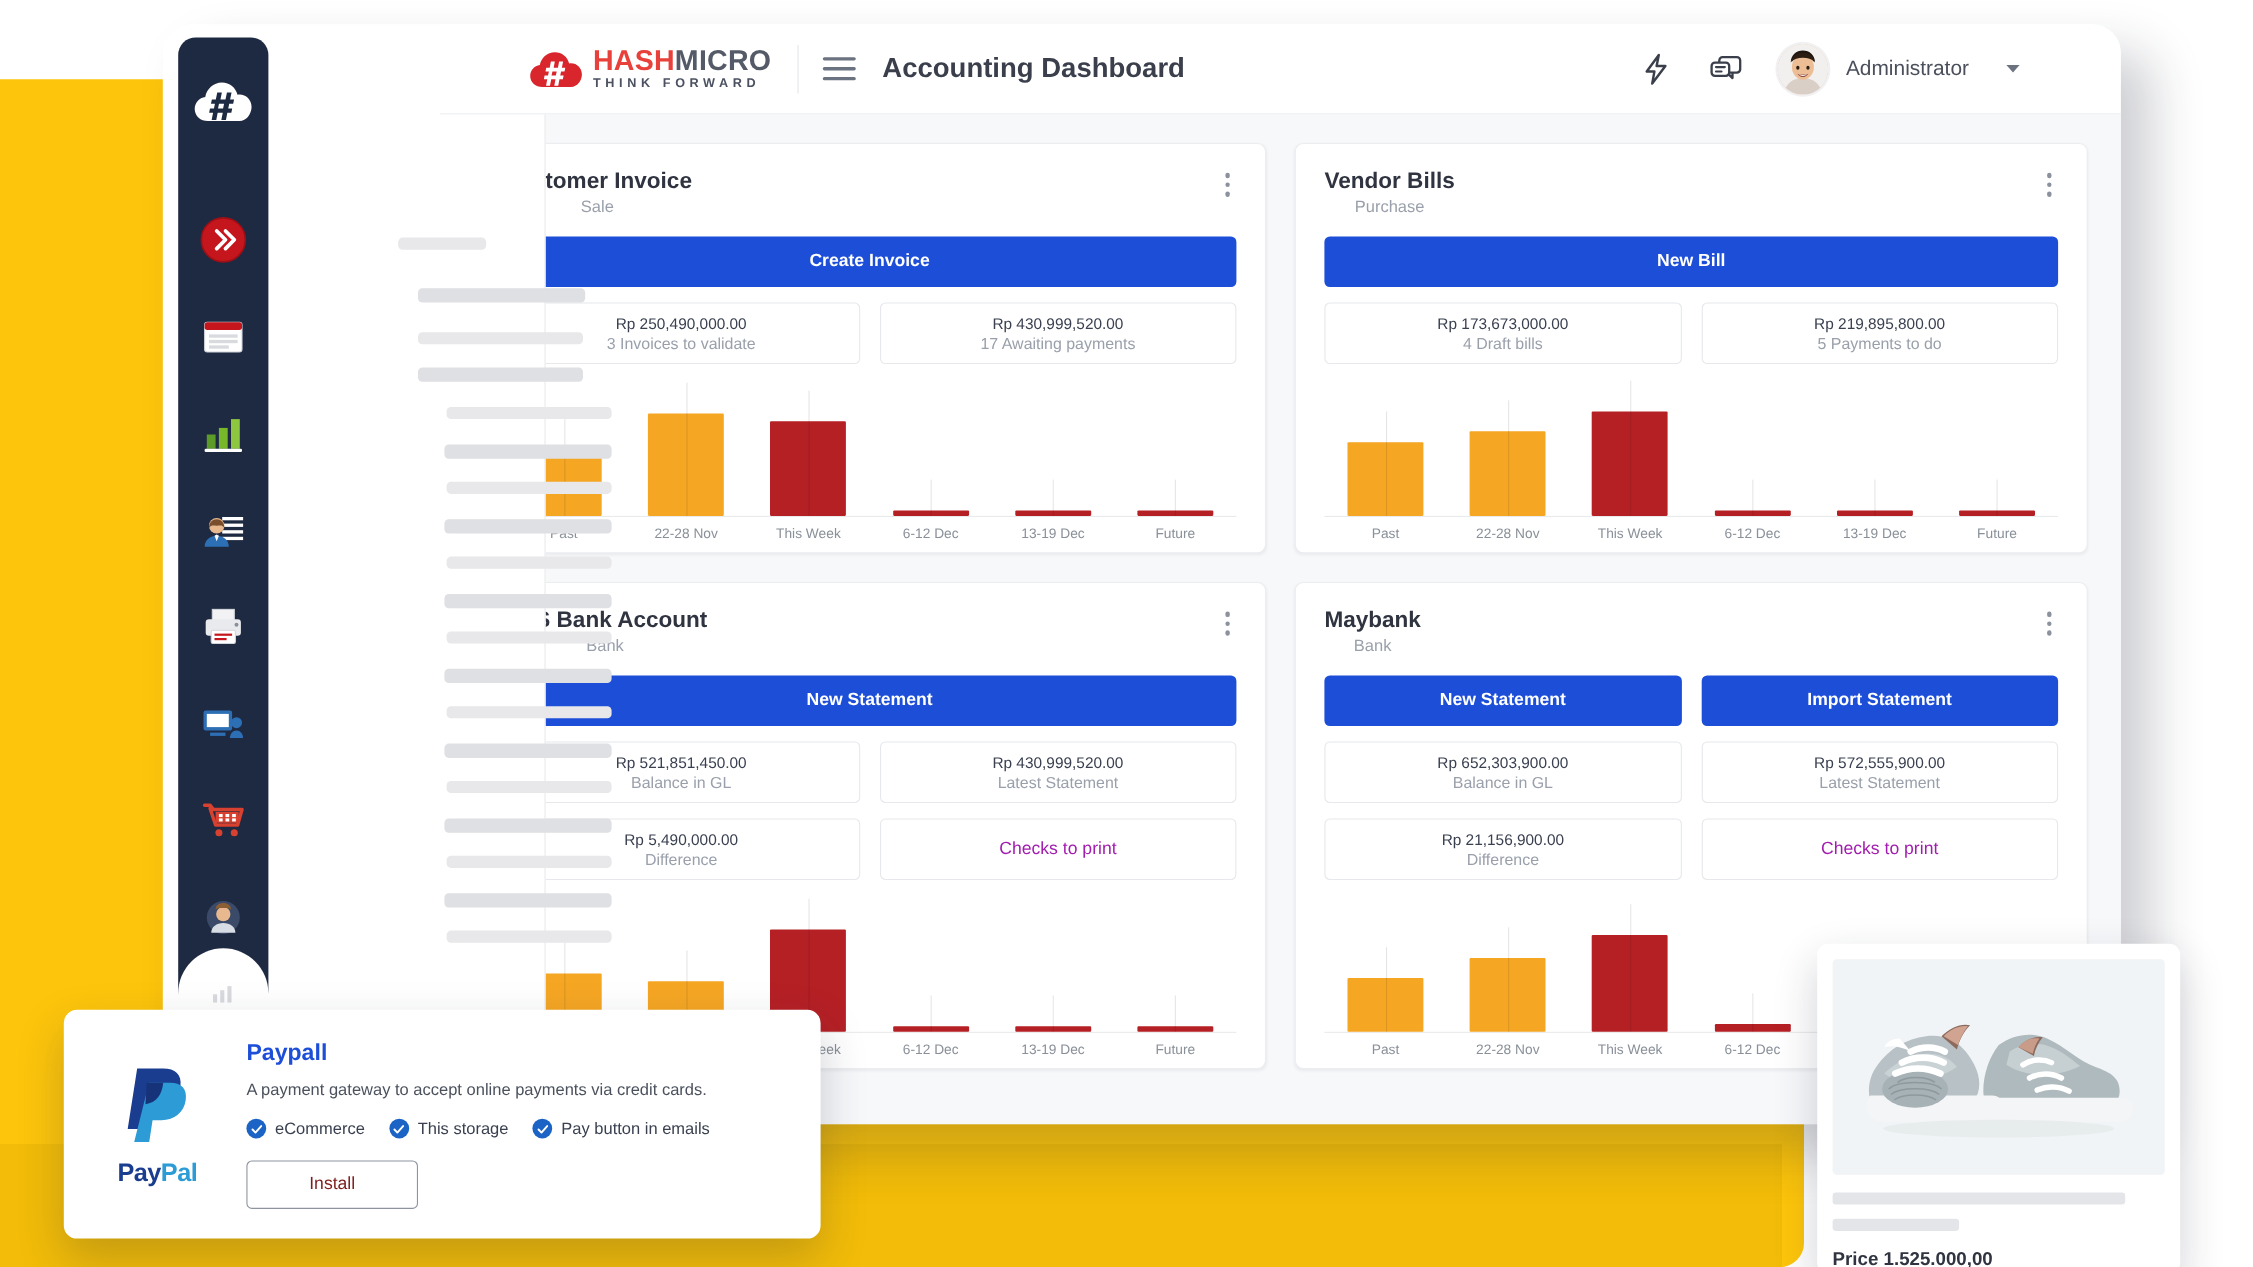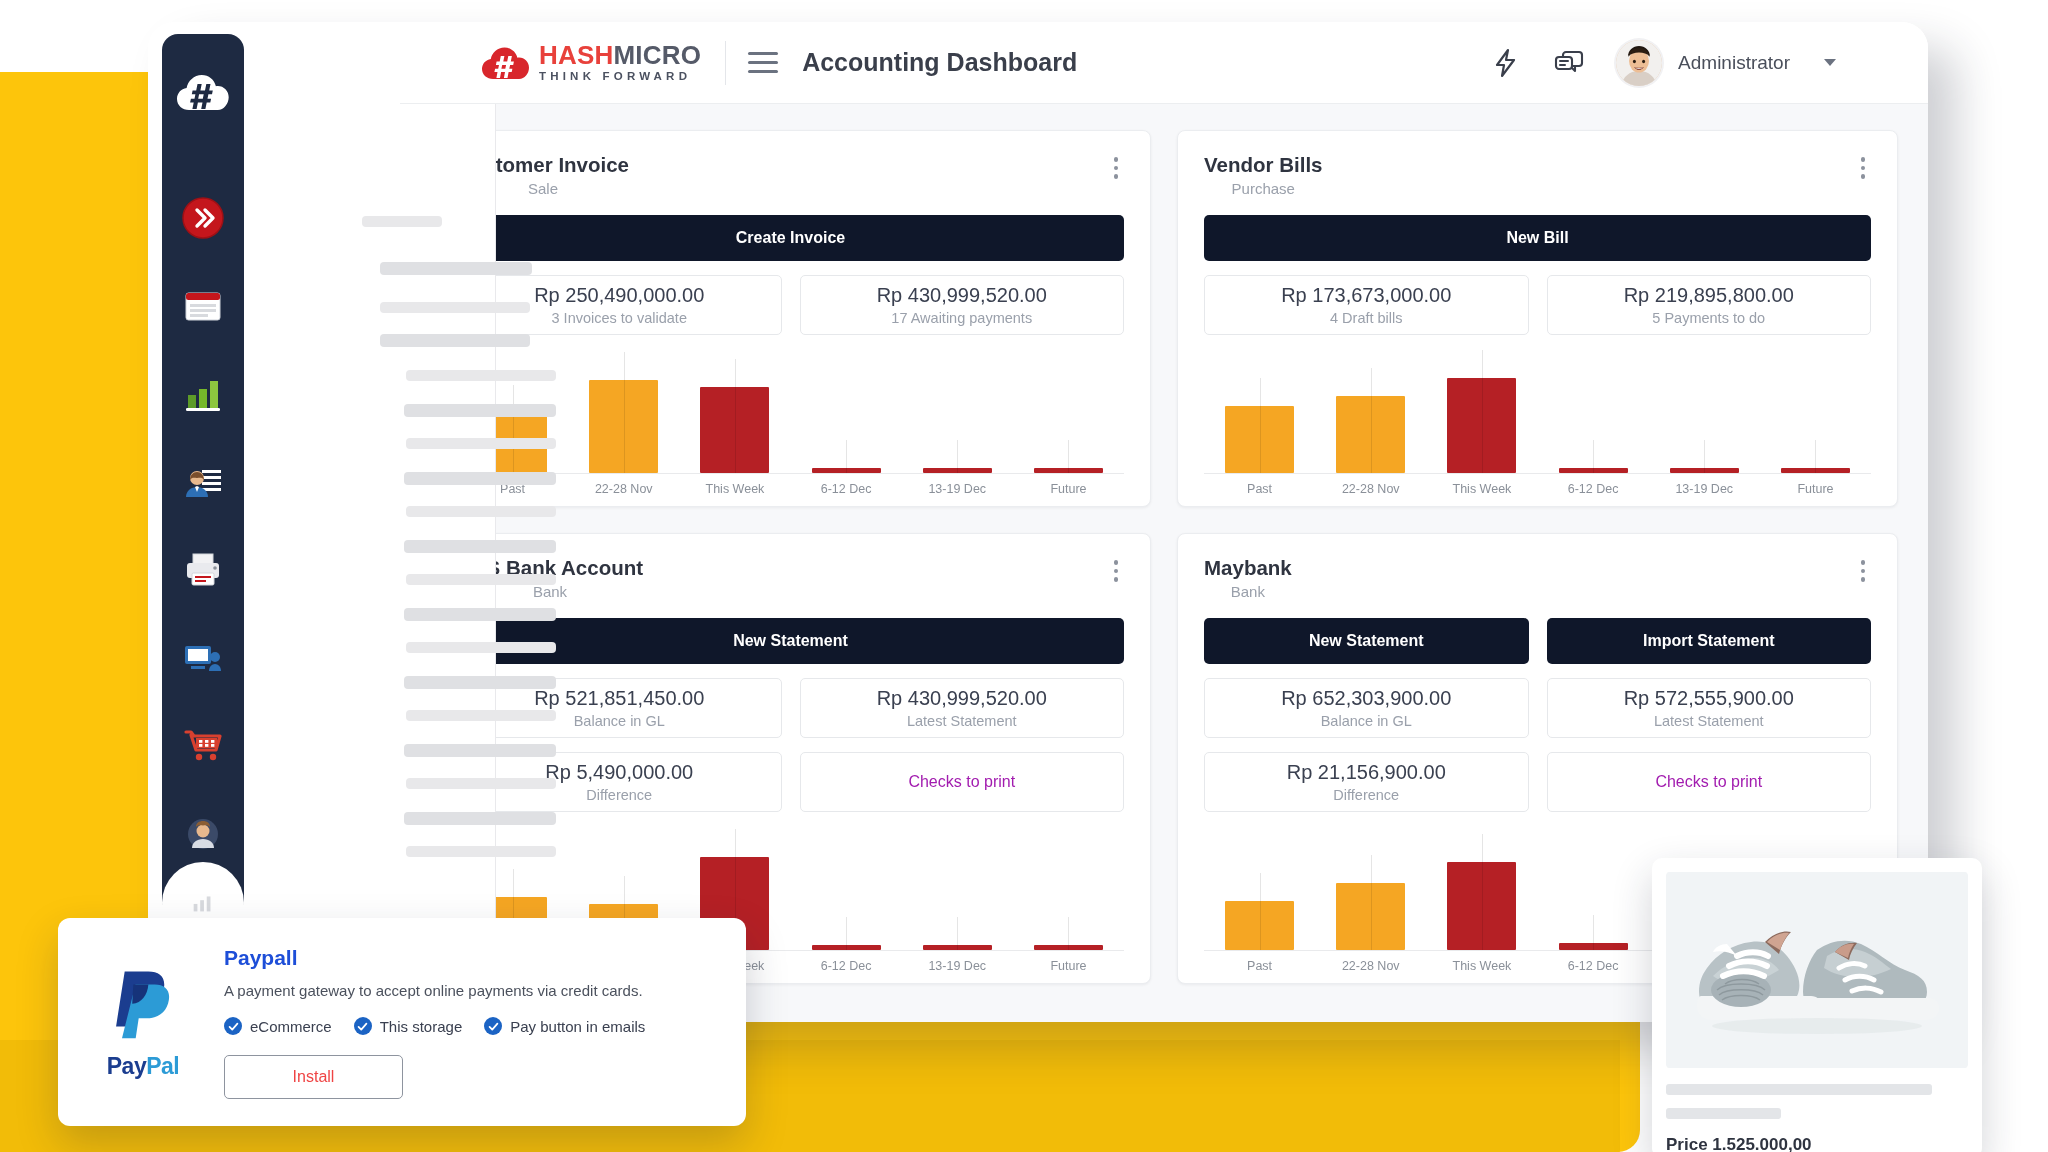--- a/index.html
+++ b/index.html
@@ -120,37 +120,37 @@
   }
   .card-head { display:flex; align-items:flex-start; }
   .card-title { font-size:20.5px; font-weight:700; color:#2f3440; }
   .card-sub { font-size:15px; color:#9aa0ab; margin-top:3px;text-align:center; }
   .kebab { margin-left:auto; display:flex; flex-direction:column; gap:4px; cursor:pointer; padding:4px 6px;}
   .kebab i { width:4.5px;height:4.5px;border-radius:50%;background:#8c929d; display:block;}
 
   .btn-primary {
     margin-top:18px;
     width:100%; height:46px;
-    background:#0f172a; color:#fff;
+    background:#1d4ed8; color:#fff;
     border:none; border-radius:5px;
     font-size:16px; font-weight:700;
     font-family:"Liberation Sans", sans-serif;
     cursor:pointer;
   }
   .btn-row { display:flex; gap:18px; margin-top:18px; }
   .btn-row .btn-primary { margin-top:0; }
 
   .stat-row { display:flex; gap:18px; margin-top:14px; }
   .stat {
     flex:1; min-height:56px;
     border:1px solid #e6e8eb; border-radius:5px;
     display:flex; flex-direction:column; align-items:center; justify-content:center;
     padding:8px 6px; cursor:pointer; background:#fff;
   }
-  .stat-val { font-size:20px; color:#3a4050; font-weight:400; }
+  .stat-val { font-size:14px; color:#3a4050; font-weight:400; }
   .stat-lbl { font-size:14.5px; color:#9aa0ab; margin-top:3px; }
   .stat.single .stat-val { font-size:16px; color:#a21caf; }
 
   
   .chart { margin-top:22px; height:116px; display:flex; align-items:flex-end; gap:0; }
   .chart .col { flex:1; display:flex; flex-direction:column; align-items:center; justify-content:flex-end; height:100%; position:relative;}
   .bar { width:62%; border-radius:1px; position:relative; }
   .bar .tick { position:absolute; left:50%; top:-28px; width:1px; height:calc(100% + 28px); background:rgba(0,0,0,0.10); }
   .chart-axis { height:1px; background:#e9eaec; margin-top:0; }
   .chart-labels { display:flex; margin-top:8px; }
@@ -170,23 +170,23 @@
   .pp-word { font-size:23px; font-weight:800; letter-spacing:-0.5px; }
   .pp-word .a { color:#1B3D8F; } .pp-word .b { color:#2C9BD6; }
   .pp-body { flex:1; padding-top:6px; }
   .pp-title { font-size:21px; font-weight:700; color:#1d4ed8; }
   .pp-desc { font-size:15px; color:#4b515d; margin-top:12px; }
   .pp-feats { display:flex; gap:22px; margin-top:18px; align-items:center; }
   .feat { display:flex; align-items:center; gap:8px; font-size:15px; color:#3a4050; }
   .chk { width:18px;height:18px;border-radius:50%;background:#1B63C4;display:flex;align-items:center;justify-content:center;}
   .chk svg { display:block; }
   .pp-install {
-    margin-top:20px; width:179px; height:44px;
+    margin-top:20px; width:156px; height:44px;
     background:#fff; border:1px solid #8e949f; border-radius:5px;
-    font-size:16px; color:#ef4444; cursor:pointer;
+    font-size:16px; color:#7f1d1d; cursor:pointer;
     font-family:"Liberation Sans", sans-serif;
   }
 
   
   .product-card {
     position:absolute; left:1652px; top:858px;
     width:330px; height:300px;
     background:#ffffff; border-radius:10px;
     box-shadow: 0 16px 40px rgba(30,35,55,0.20);
     padding:14px 14px 0 14px;

